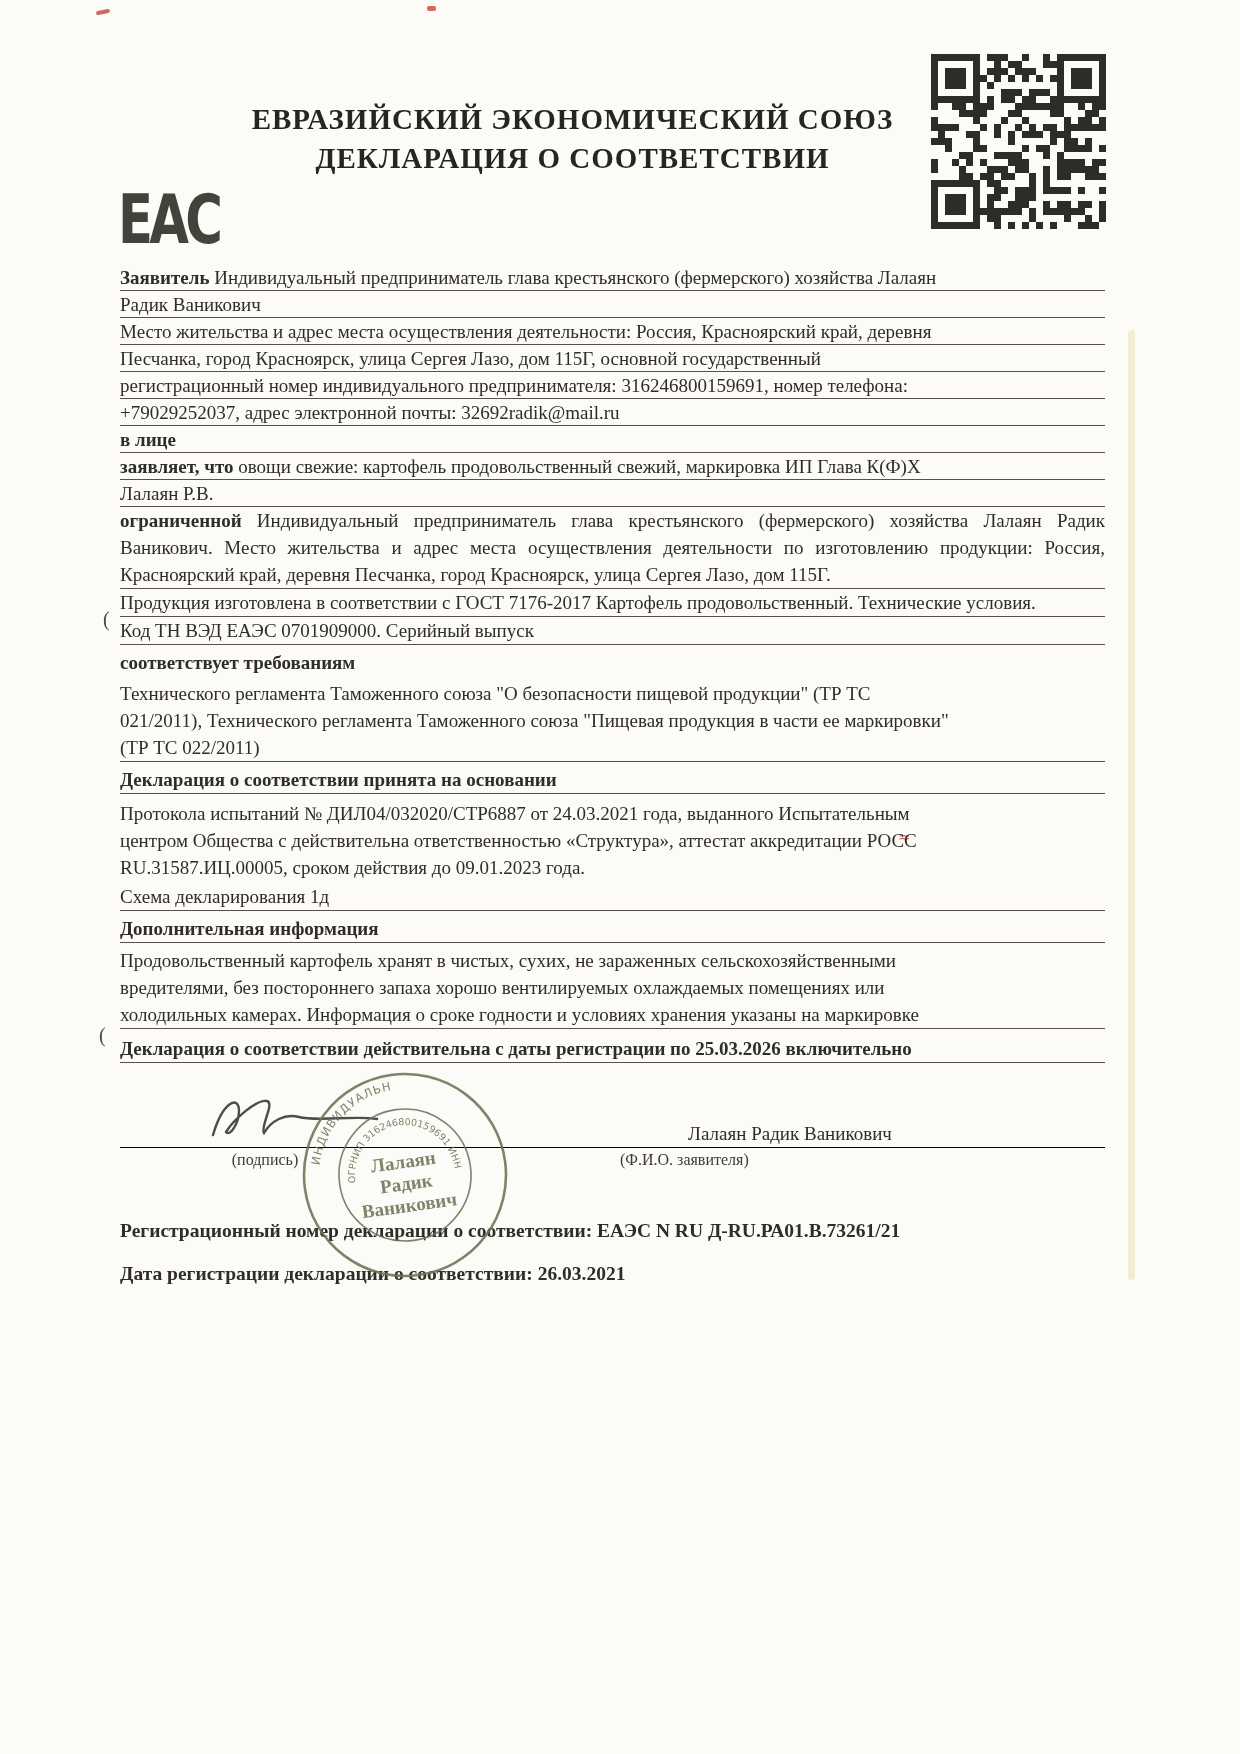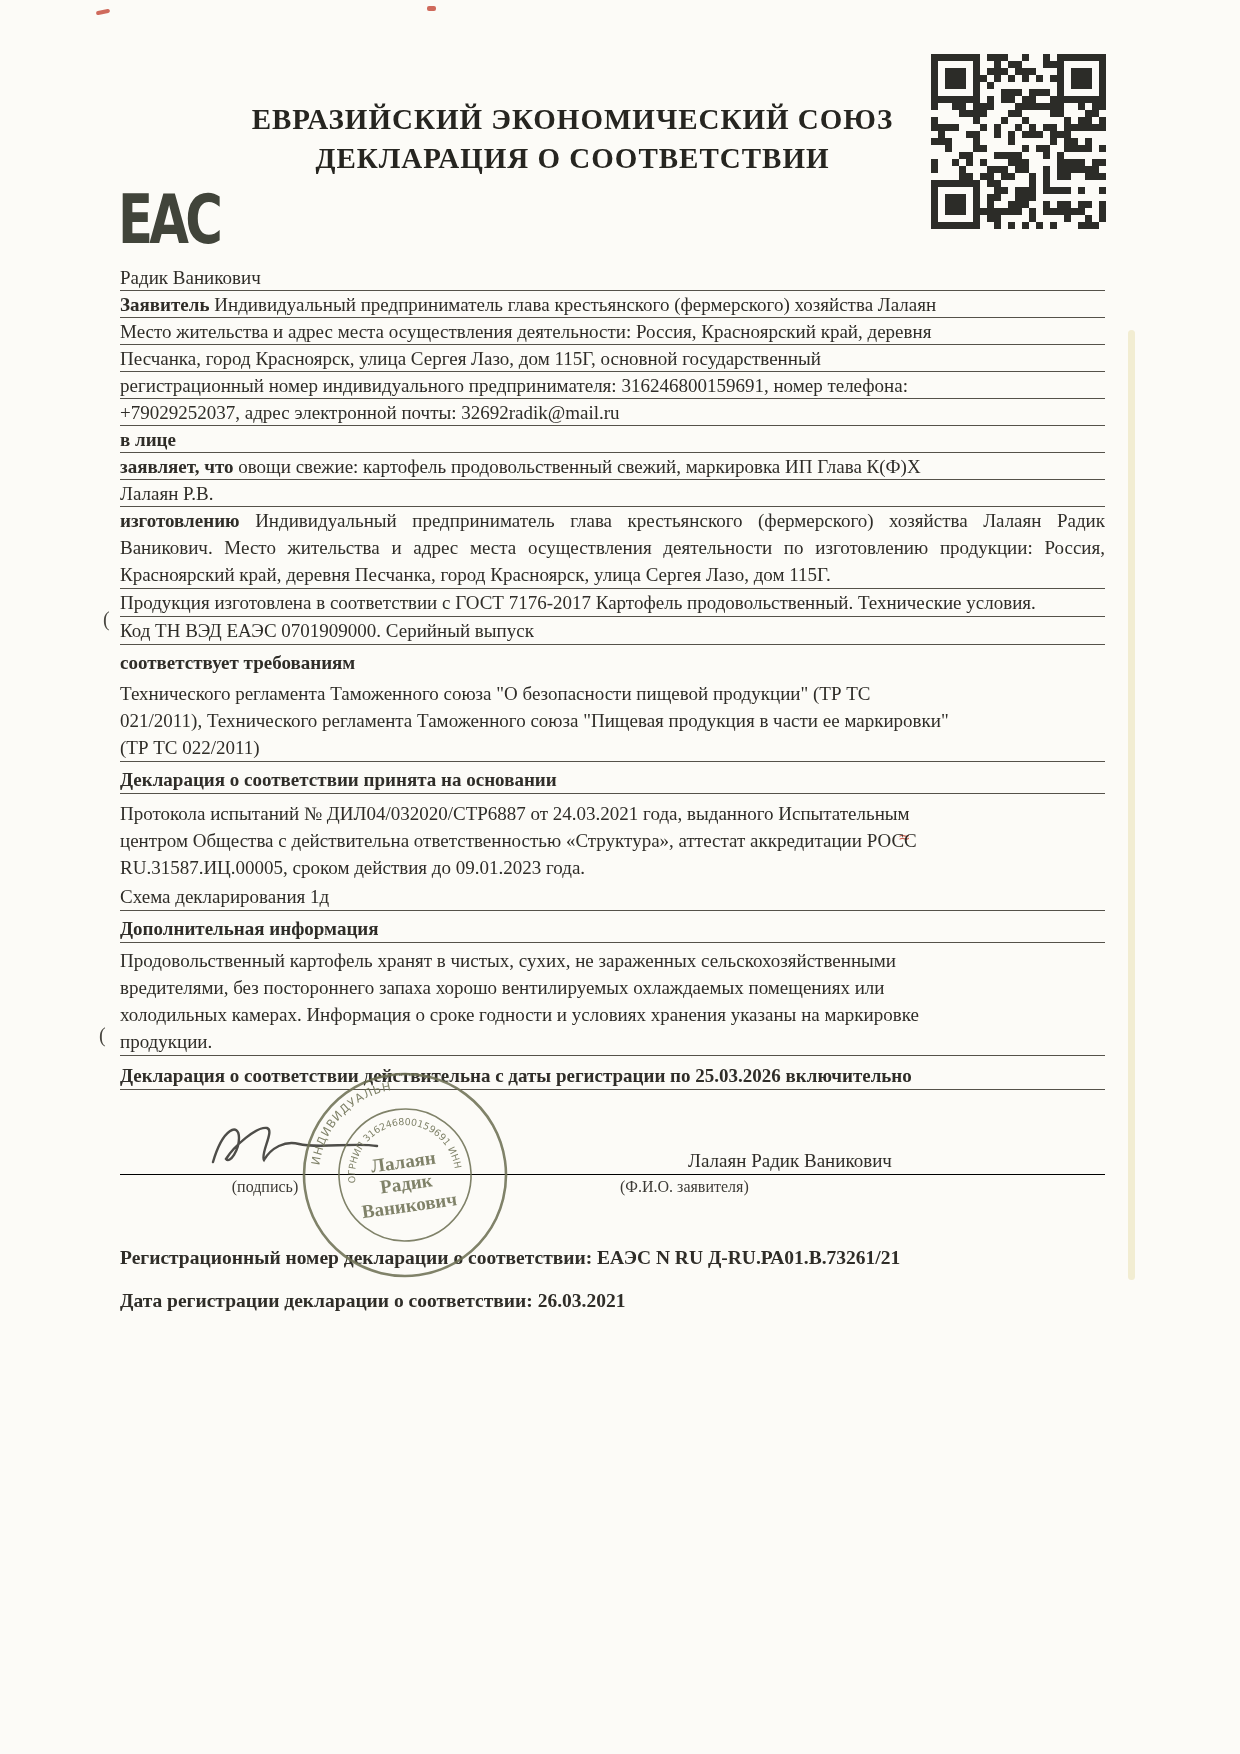--- a/index.html
+++ b/index.html
@@ -401,41 +401,41 @@
   <div class="yellow-strip"></div>
 
   <div class="content">
 
     <div class="title">
       <div>ЕВРАЗИЙСКИЙ ЭКОНОМИЧЕСКИЙ СОЮЗ</div>
       <div>ДЕКЛАРАЦИЯ О СООТВЕТСТВИИ</div>
     </div>
 
     <div class="blk ruled">
+      <div class="line"><b>Заявитель</b> <span>Индивидуальный предприниматель глава крестьянского (фермерского) хозяйства Лалаян</span></div>
       <div class="line">Радик Ваникович</div>
-      <div class="line"><b>Заявитель</b> <span>Индивидуальный предприниматель глава крестьянского (фермерского) хозяйства Лалаян</span></div>
     </div>
 
     <div class="blk ruled">
       <div class="line">Место жительства и адрес места осуществления деятельности: Россия, Красноярский край, деревня</div>
       <div class="line">Песчанка, город Красноярск, улица Сергея Лазо, дом 115Г, основной государственный</div>
       <div class="line">регистрационный номер индивидуального предпринимателя: 316246800159691, номер телефона:</div>
       <div class="line">+79029252037, адрес электронной почты: 32692radik@mail.ru</div>
     </div>
 
     <div class="blk ruled">
       <div class="line hd">в лице</div>
     </div>
 
     <div class="blk ruled">
       <div class="line"><b>заявляет, что</b> <span>овощи свежие: картофель продовольственный свежий, маркировка ИП Глава К(Ф)Х</span></div>
       <div class="line">Лалаян Р.В.</div>
     </div>
 
-    <div class="blk just ub"><b>изготовлению</b> <span>Индивидуальный предприниматель глава крестьянского (фермерского) хозяйства Лалаян Радик Ваникович. Место жительства и адрес места осуществления деятельности по изготовлению продукции: Россия, Красноярский край, деревня Песчанка, город Красноярск, улица Сергея Лазо, дом 115Г.</span></div>
+    <div class="blk just ub"><b>ограниченной</b> <span>Индивидуальный предприниматель глава крестьянского (фермерского) хозяйства Лалаян Радик Ваникович. Место жительства и адрес места осуществления деятельности по изготовлению продукции: Россия, Красноярский край, деревня Песчанка, город Красноярск, улица Сергея Лазо, дом 115Г.</span></div>
 
     <div class="blk ub">Продукция изготовлена в соответствии с ГОСТ 7176-2017 Картофель продовольственный. Технические условия.</div>
 
     <div class="blk ub">
       <div class="line">Код ТН ВЭД ЕАЭС 0701909000. Серийный выпуск</div>
     </div>
 
     <div class="blk hd mt4">соответствует требованиям</div>
     <div class="blk ub mt4">
       <div class="line">Технического регламента Таможенного союза "О безопасности пищевой продукции" (ТР ТС</div>
@@ -452,21 +452,20 @@
 
     <div class="blk ub mt2">
       <div class="line">Схема декларирования 1д</div>
     </div>
 
     <div class="blk hd ub mt4">Дополнительная информация</div>
     <div class="blk ub mt4">
       <div class="line">Продовольственный картофель хранят в чистых, сухих, не зараженных сельскохозяйственными</div>
       <div class="line">вредителями, без постороннего запаха хорошо вентилируемых охлаждаемых помещениях или</div>
       <div class="line">холодильных камерах. Информация о сроке годности и условиях хранения указаны на маркировке</div>
-      <div class="line">продукции.</div>
     </div>
 
     <div class="blk hd ub mt6">Декларация о соответствии действительна с даты регистрации по 25.03.2026 включительно</div>
 
     <div class="sig-row">
       <svg class="sig-svg" width="210" height="56" viewBox="0 0 210 56">
         <path d="M8 44 C 18 10, 34 4, 34 20 C 34 32, 25 46, 21 41 C 29 28, 52 8, 62 10 C 70 12, 55 36, 59 42 C 66 30, 80 22, 94 26 C 112 31, 150 24, 172 28" fill="none" stroke="#3b3a35" stroke-width="2.4" stroke-linecap="round" opacity="0.9"></path>
       </svg>
       <span class="fio-name">Лалаян Радик Ваникович</span>
     </div>

